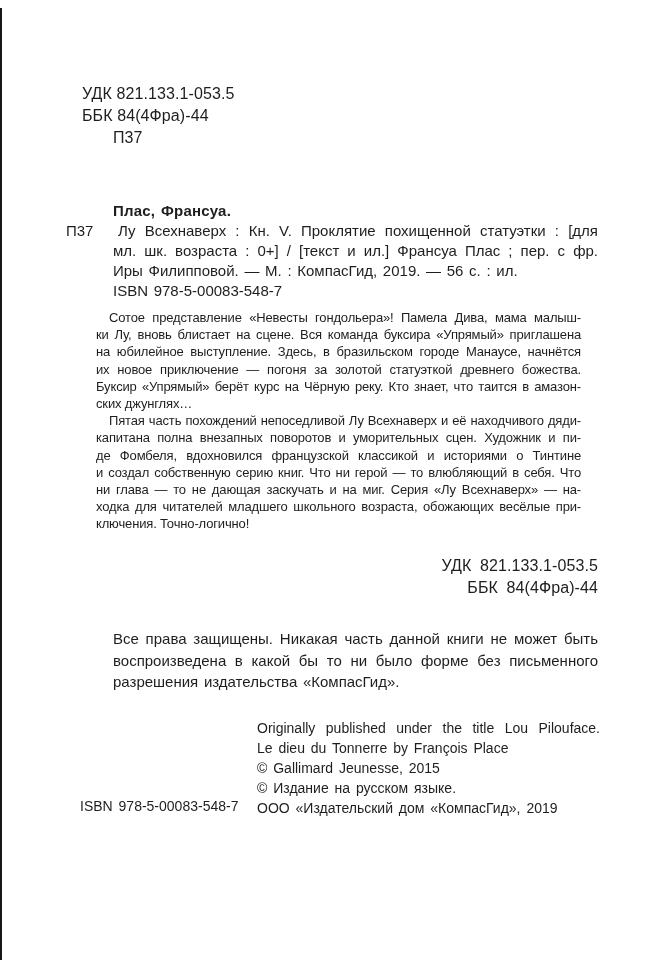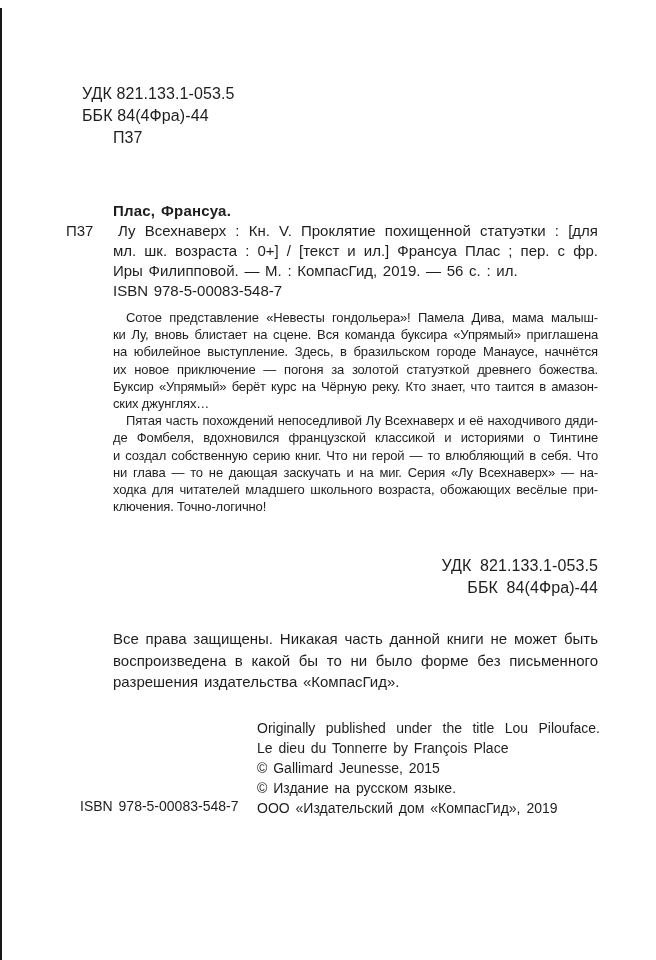--- a/index.html
+++ b/index.html
@@ -18,21 +18,21 @@
   #top-codes .sign{padding-left:31px;}
 
   
   #bib-code{left:66px;top:213px;font-size:15px;line-height:20px;}
   #bib{left:113px;top:193px;width:485px;font-size:15px;line-height:20px;word-spacing:1.5px;}
   #bib .head{font-weight:bold;letter-spacing:.2px;}
   .just{text-align:justify;text-align-last:justify;}
   #bib .first{padding-left:5px;}
 
   
-  #annotation{left:113px;top:301px;width:485px;font-size:13px;line-height:17.2px;letter-spacing:-0.15px;}
+  #annotation{left:96px;top:301px;width:485px;font-size:13px;line-height:17.2px;letter-spacing:-0.15px;}
   #annotation .indent{text-indent:13px;}
 
   
   #codes-right{left:113px;top:547px;width:485px;font-size:16px;line-height:21.5px;text-align:right;word-spacing:4px;letter-spacing:.1px;}
 
   
   #rights{left:113px;top:620px;width:485px;font-size:15px;line-height:21.7px;word-spacing:1.5px;}
 
   
   #imprint{left:257px;top:710px;width:343px;font-size:14px;line-height:20px;word-spacing:2px;}
@@ -65,20 +65,21 @@
     <div>
       <div class="just indent">Сотое представление «Невесты гондольера»! Памела Дива, мама малыш-</div>
       <div class="just">ки Лу, вновь блистает на сцене. Вся команда буксира «Упрямый» приглашена</div>
       <div class="just">на юбилейное выступление. Здесь, в бразильском городе Манаусе, начнётся</div>
       <div class="just">их новое приключение — погоня за золотой статуэткой древнего божества.</div>
       <div class="just">Буксир «Упрямый» берёт курс на Чёрную реку. Кто знает, что таится в амазон-</div>
       <div>ских джунглях…</div>
     </div>
     <div>
       <div class="just indent">Пятая часть похождений непоседливой Лу Всехнаверх и её находчивого дяди-</div>
+      <div class="just">капитана полна внезапных поворотов и уморительных сцен. Художник и пи-</div>
       <div class="just">де Фомбеля, вдохновился французской классикой и историями о Тинтине</div>
       <div class="just">и создал собственную серию книг. Что ни герой — то влюбляющий в себя. Что</div>
       <div class="just">ни глава — то не дающая заскучать и на миг. Серия «Лу Всехнаверх» — на-</div>
       <div class="just">ходка для читателей младшего школьного возраста, обожающих весёлые при-</div>
       <div>ключения. Точно-логично!</div>
     </div>
   </div>
 
   <div id="codes-right" class="abs">
     <div>УДК 821.133.1-053.5</div>

